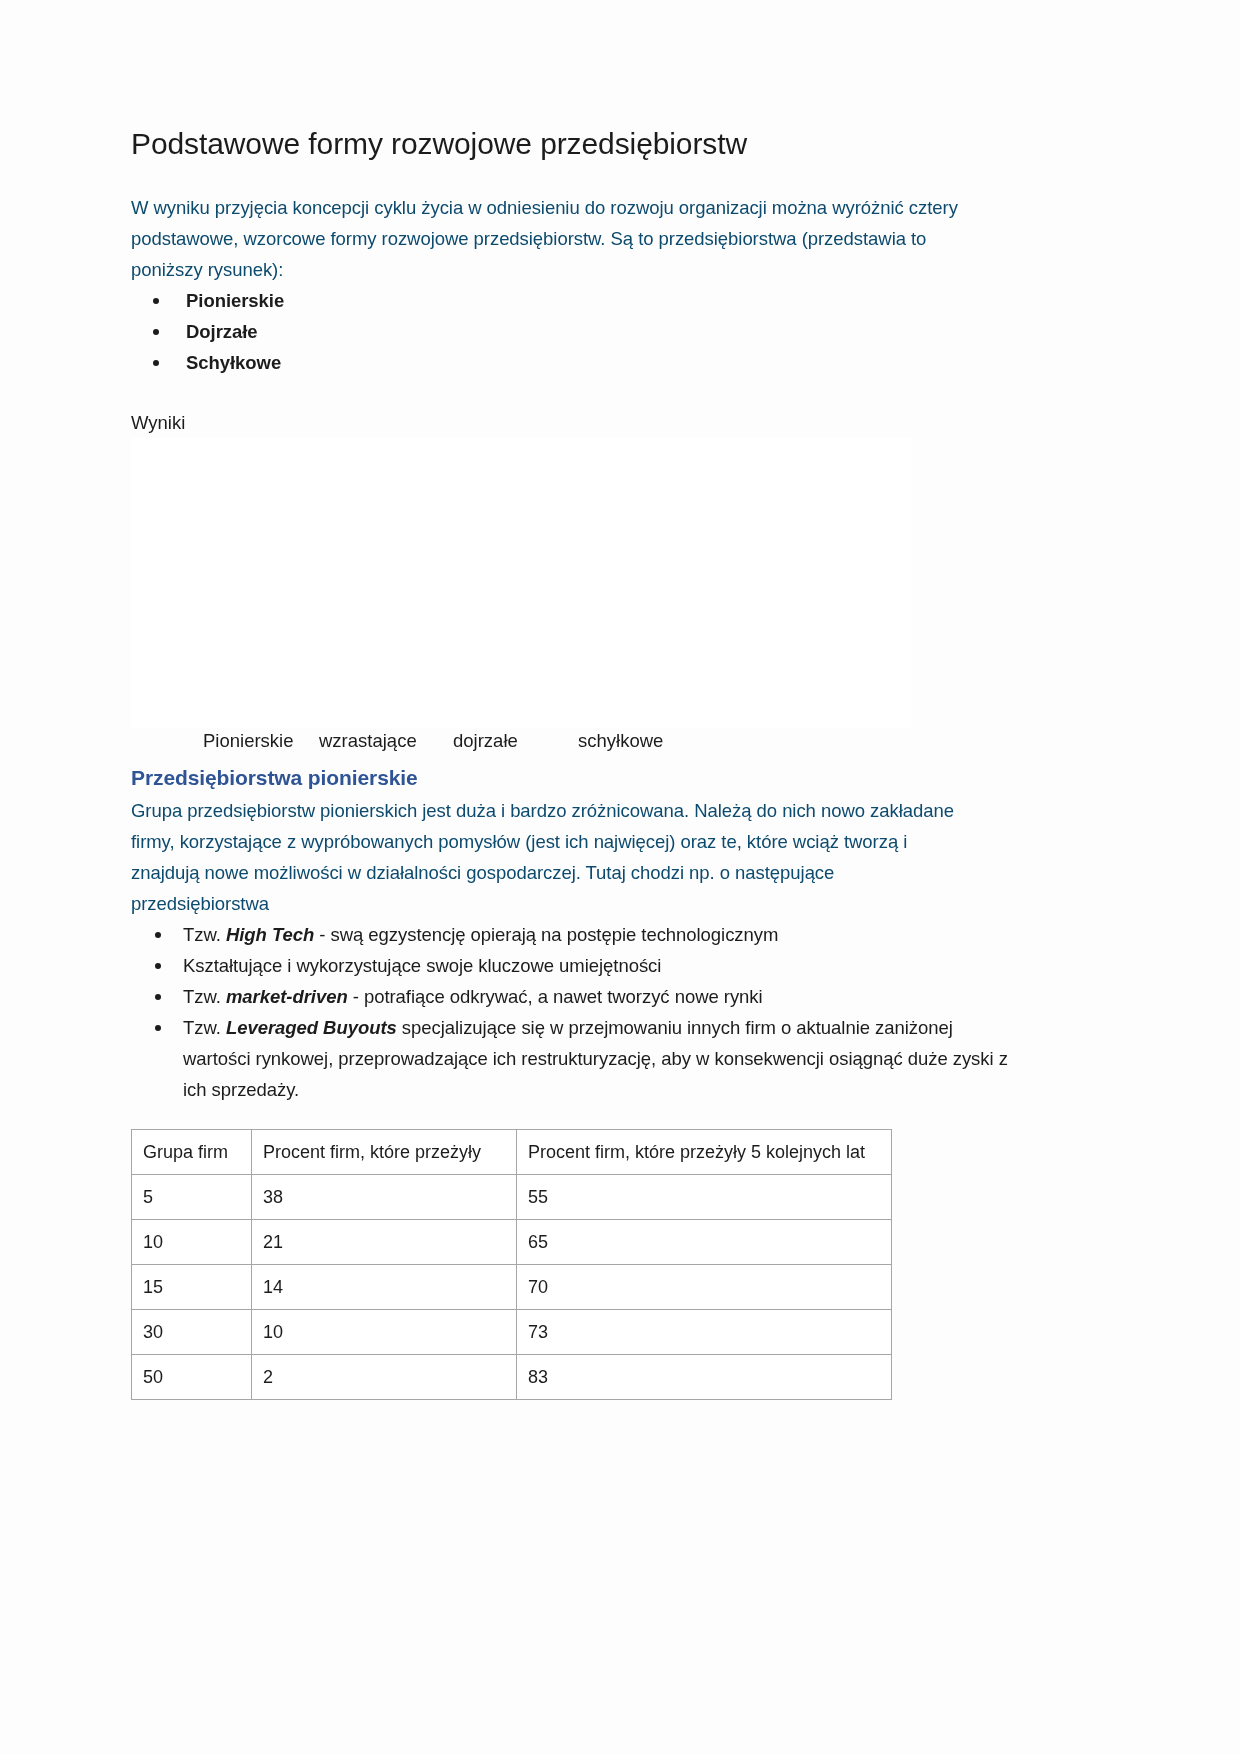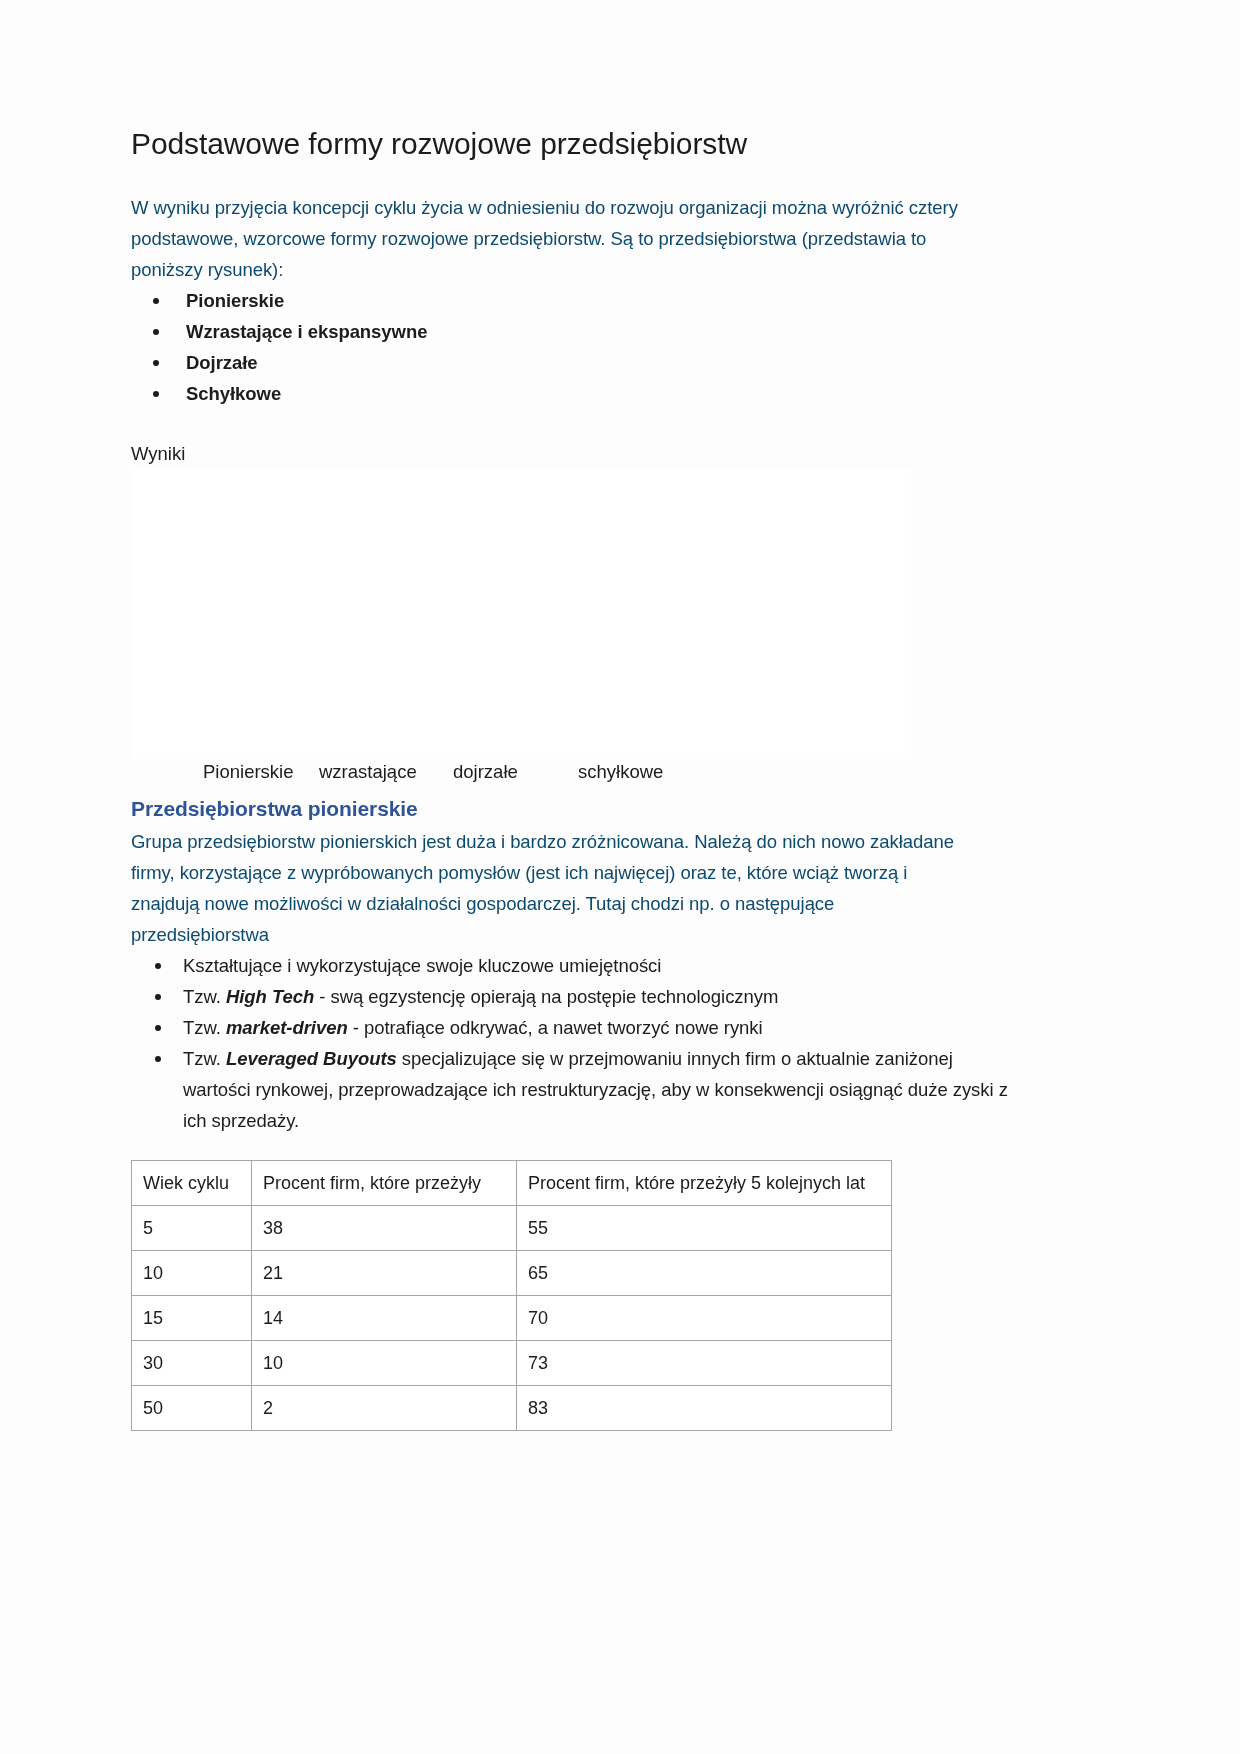--- a/index.html
+++ b/index.html
@@ -168,24 +168,20 @@
 
     <p class="para intro">W wyniku przyjęcia koncepcji cyklu życia w odniesieniu do rozwoju organizacji można wyróżnić cztery podstawowe, wzorcowe formy rozwojowe przedsiębiorstw. Są to przedsiębiorstwa (przedstawia to poniższy rysunek):</p>
 
     <ul class="bullets strong">
       <li>
         <span class="dot"></span>
         <span>Pionierskie</span>
       </li>
       <li>
         <span class="dot"></span>
-        <span>Wzrastające i ekspansywne</span>
-      </li>
-      <li>
-        <span class="dot"></span>
         <span>Dojrzałe</span>
       </li>
       <li>
         <span class="dot"></span>
         <span>Schyłkowe</span>
       </li>
     </ul>
 
     <div class="wyniki">Wyniki</div>
 
@@ -198,45 +194,45 @@
       <span class="fl-3">schyłkowe</span>
     </div>
 
     <h2 class="section-heading">Przedsiębiorstwa pionierskie</h2>
 
     <p class="para tight">Grupa przedsiębiorstw pionierskich jest duża i bardzo zróżnicowana. Należą do nich nowo zakładane firmy, korzystające z wypróbowanych pomysłów (jest ich najwięcej) oraz te, które wciąż tworzą i znajdują nowe możliwości w działalności gospodarczej. Tutaj chodzi np. o następujące przedsiębiorstwa</p>
 
     <ul class="bullets second">
       <li>
         <span class="dot"></span>
+        <span>Tzw. </span><span class="bi">High Tech</span><span> - swą egzystencję opierają na postępie technologicznym</span>
+      </li>
+      <li>
+        <span class="dot"></span>
         <span>Kształtujące i wykorzystujące swoje kluczowe umiejętności</span><span class="bi"></span><span></span>
-      </li>
-      <li>
-        <span class="dot"></span>
-        <span>Tzw. </span><span class="bi">High Tech</span><span> - swą egzystencję opierają na postępie technologicznym</span>
       </li>
       <li>
         <span class="dot"></span>
         <span>Tzw. </span><span class="bi">market-driven</span><span> - potrafiące odkrywać, a nawet tworzyć nowe rynki</span>
       </li>
       <li>
         <span class="dot"></span>
         <span>Tzw. </span><span class="bi">Leveraged Buyouts</span><span> specjalizujące się w przejmowaniu innych firm o aktualnie zaniżonej wartości rynkowej, przeprowadzające ich restrukturyzację, aby w konsekwencji osiągnąć duże zyski z ich sprzedaży.</span>
       </li>
     </ul>
 
     <table class="data-table">
       <colgroup>
         <col class="c0">
           <col class="c1">
           <col class="c2">
       </colgroup>
       <thead>
         <tr>
-          <th>Wiek cyklu</th>
+          <th>Grupa firm</th>
           <th>Procent firm, które przeżyły</th>
           <th>Procent firm, które przeżyły 5 kolejnych lat</th>
         </tr>
       </thead>
       <tbody>
         <tr>
           <td>5</td>
           <td>38</td>
           <td>55</td>
         </tr>

